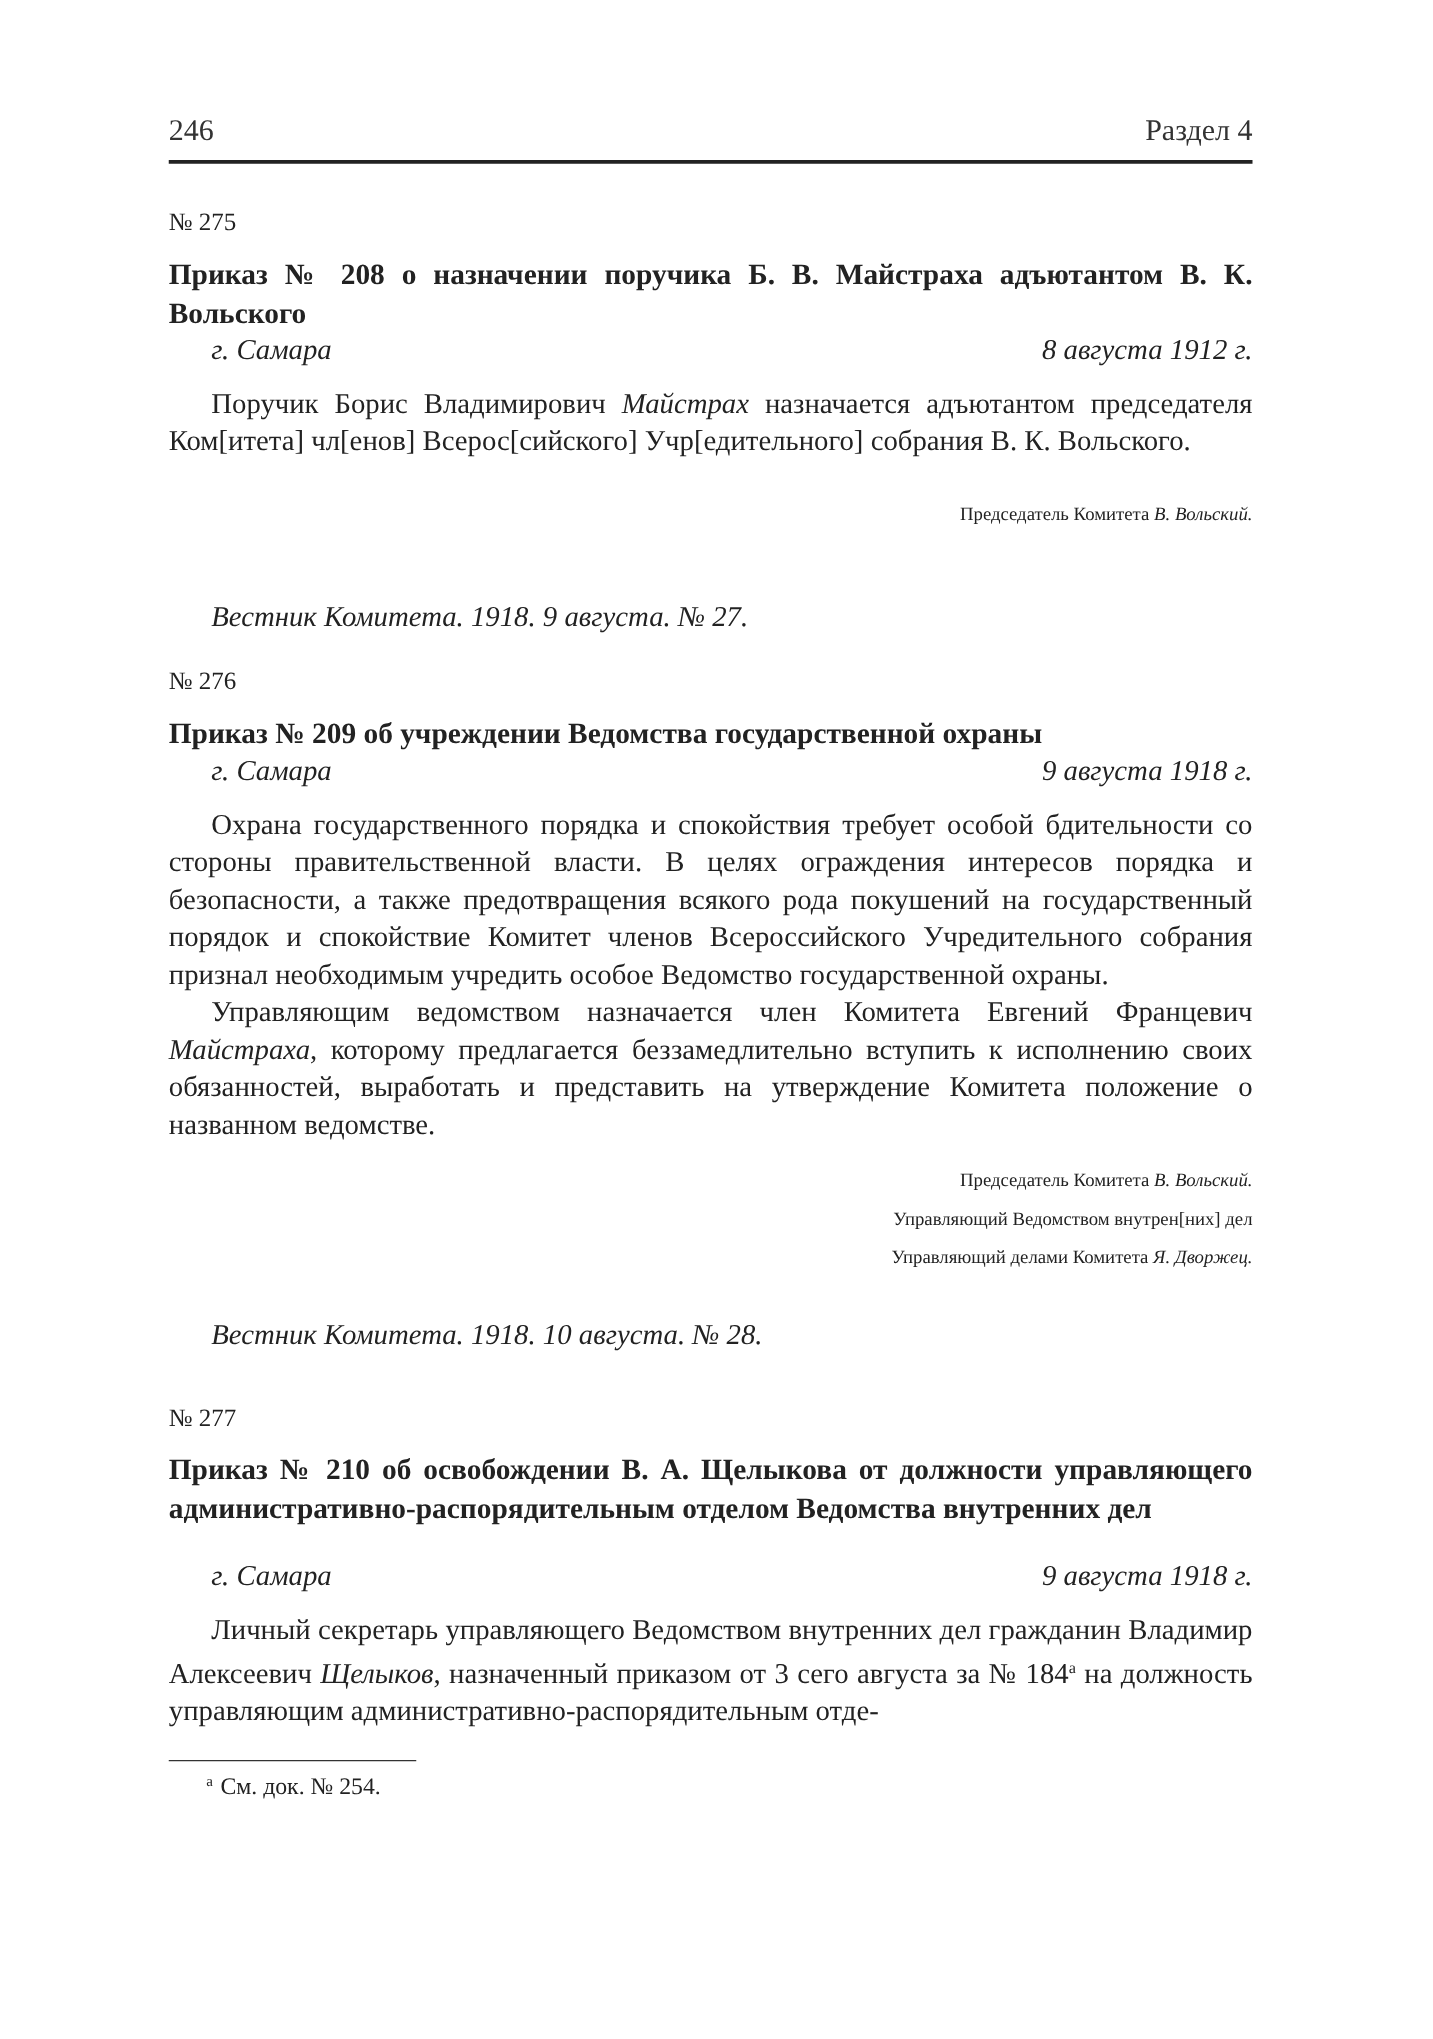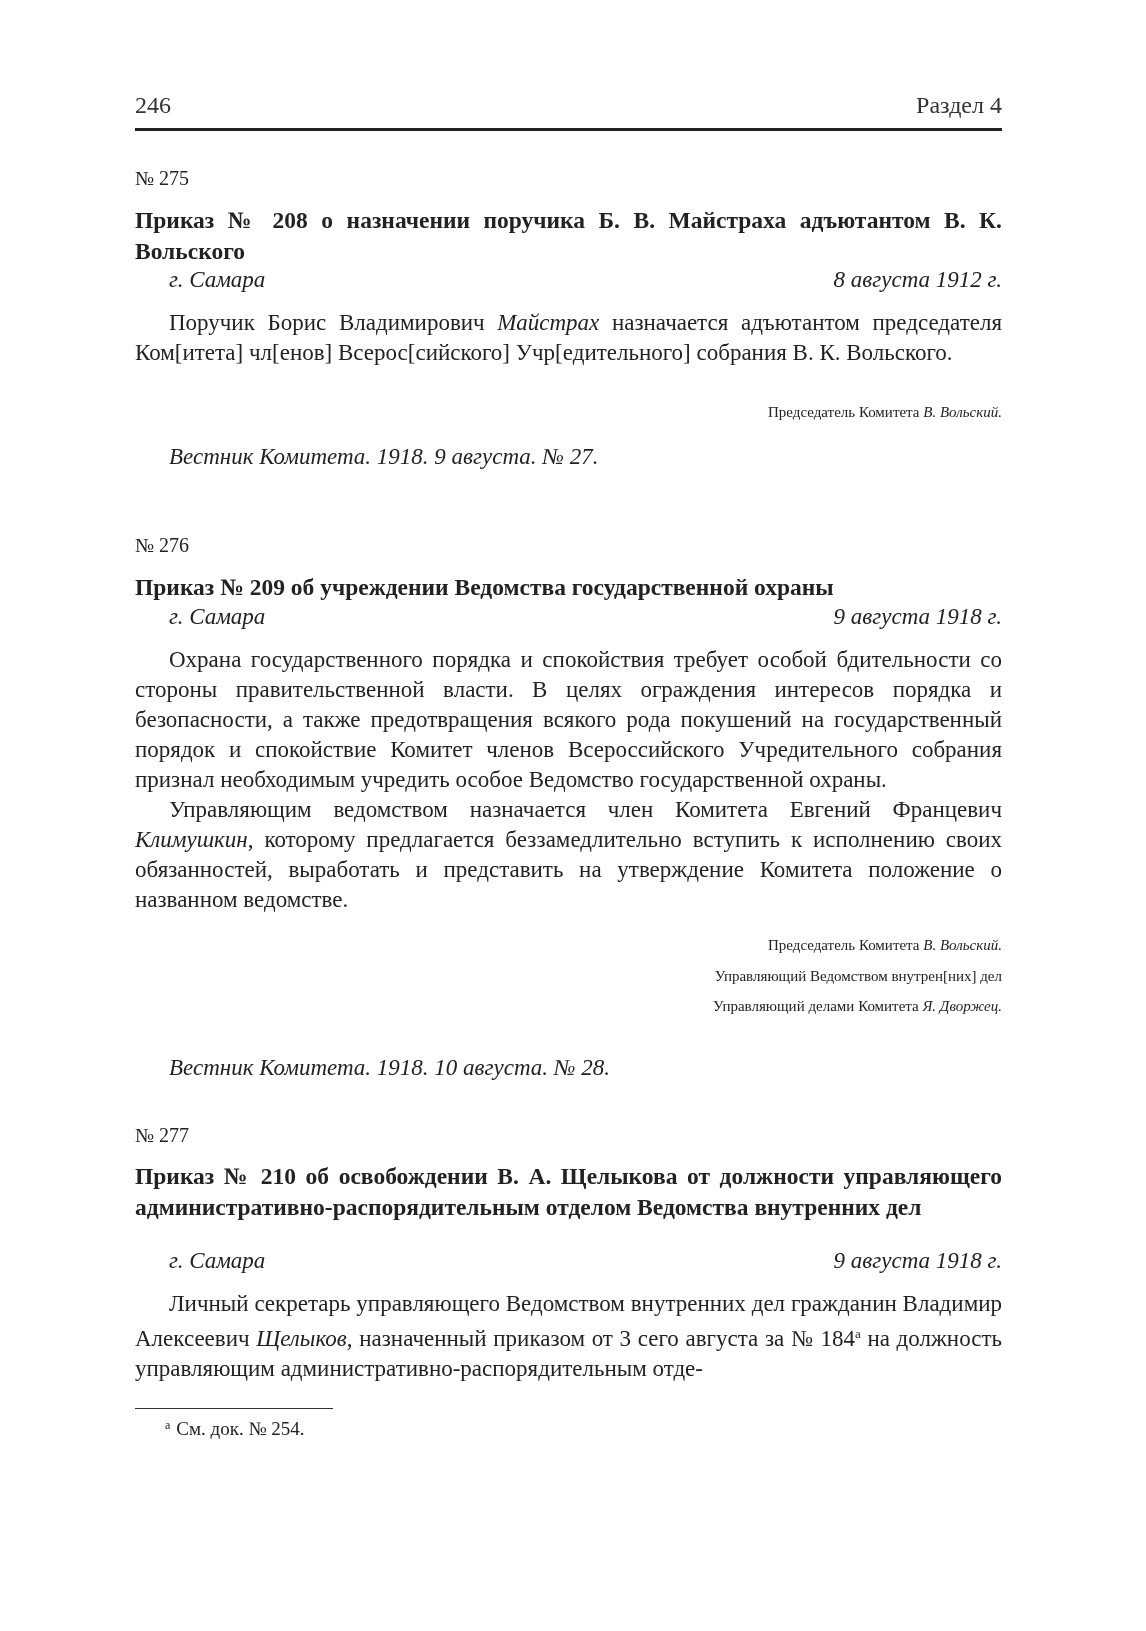--- a/index.html
+++ b/index.html
@@ -50,31 +50,31 @@
   <div class="place-date" style="top:265px">
     <span class="place">г. Самара</span>
     <span class="date">8 августа 1912 г.</span>
   </div>
   <div class="body-text" style="top:308px">
     <p><span>Поручик Борис Владимирович </span><i>Майстрах</i><span> назначается адъютантом председателя Ком[итета] чл[енов] Всерос[сийского] Учр[едительного] собрания В. К. Вольского.</span></p>
   </div>
   <div class="sigs" style="top:397px">
     <div><span>Председатель Комитета </span><i>В. Вольский.</i></div>
   </div>
-  <div class="source" style="top:442px">Вестник Комитета. 1918. 9 августа. № 27.</div>
+  <div class="source" style="top:479px">Вестник Комитета. 1918. 9 августа. № 27.</div>
 
   <div class="doc-num" style="top:530px">№ 276</div>
   <div class="doc-title" style="top:561px">Приказ № 209 об учреждении Ведомства государственной охраны</div>
   <div class="place-date" style="top:602px">
     <span class="place">г. Самара</span>
     <span class="date">9 августа 1918 г.</span>
   </div>
   <div class="body-text" style="top:645px">
     <p><span>Охрана государственного порядка и спокойствия требует особой бдительности со стороны правительственной власти. В целях ограждения интересов порядка и безопасности, а также предотвращения всякого рода покушений на государственный порядок и спокойствие Комитет членов Всероссийского Учредительного собрания признал необходимым учредить особое Ведомство государственной охраны.</span></p>
-    <p><span>Управляющим ведомством назначается член Комитета Евгений Францевич </span><i>Климушкин</i><span>, которому предлагается беззамедлительно вступить к исполнению своих обязанностей, выработать и представить на утверждение Комитета положение о названном ведомстве.</span></p>
+    <p><span>Управляющим ведомством назначается член Комитета Евгений Францевич </span><i>Майстраха</i><span>, которому предлагается беззамедлительно вступить к исполнению своих обязанностей, выработать и представить на утверждение Комитета положение о названном ведомстве.</span></p>
   </div>
   <div class="sigs" style="top:930px">
     <div><span>Председатель Комитета </span><i>В. Вольский.</i></div>
     <div><span>Управляющий Ведомством внутрен[них] дел</span><i></i></div>
     <div><span>Управляющий делами Комитета </span><i>Я. Дворжец.</i></div>
   </div>
   <div class="source" style="top:1053px">Вестник Комитета. 1918. 10 августа. № 28.</div>
 
   <div class="doc-num" style="top:1120px">№ 277</div>
   <div class="doc-title" style="top:1150px">Приказ № 210 об освобождении В. А. Щелыкова от должности управляющего административно-распорядительным отделом Ведомства внутренних дел</div>

